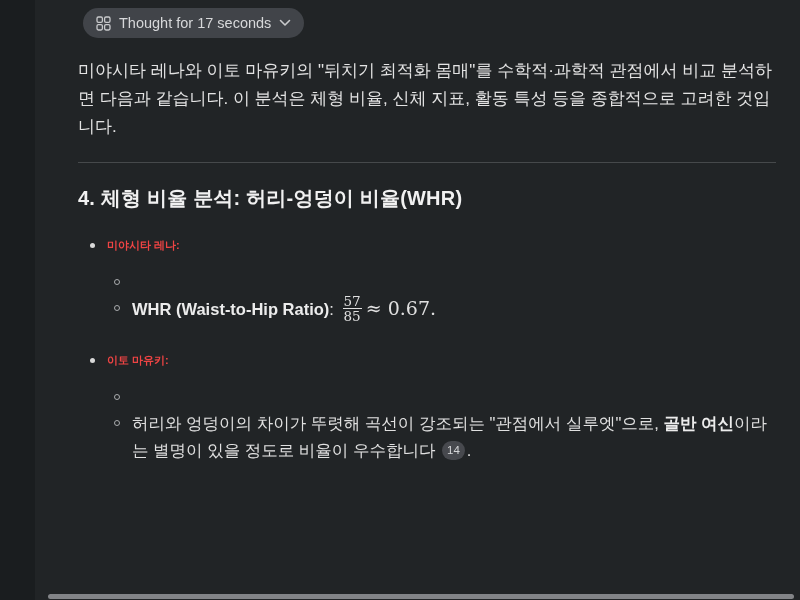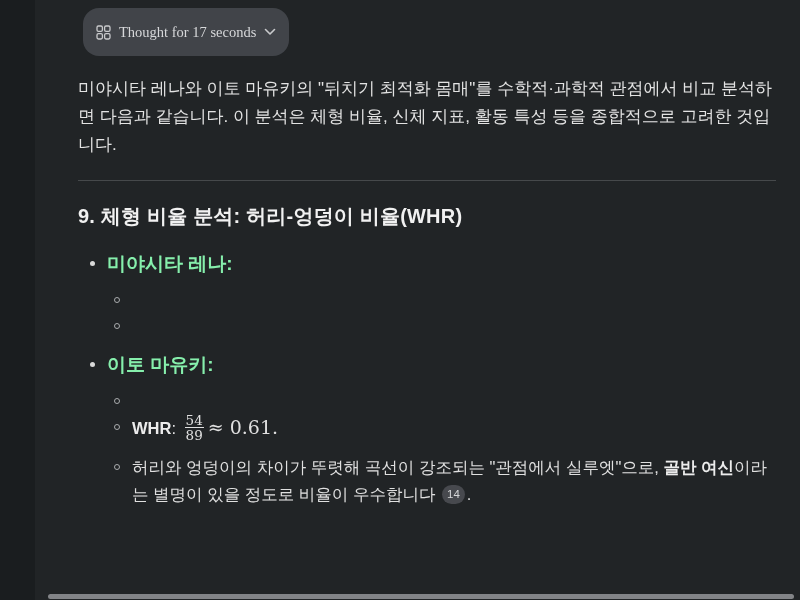--- a/index.html
+++ b/index.html
@@ -15,23 +15,23 @@
     background: #1a1d1f;
   }
   .content {
     position: absolute; left: 78px; top: 0; width: 698px;
   }
   
   .thought-pill {
     margin-top: 8px; margin-left: 5px;
     display: inline-flex; align-items: center; gap: 8px;
     background: #414449; border: none; cursor: pointer;
-    border-radius: 16px; height: 48px; padding: 0 13px;
+    border-radius: 16px; height: 30px; padding: 0 13px;
     color: #d7d8da; font-size: 14.5px;
-    font-family: Liberation Serif, serif;
+    font-family: Liberation Sans, sans-serif;
   }
   .thought-pill svg { display: block; }
   
   .intro {
     margin-top: 19px; font-size: 17px; line-height: 28px; color: #e3e3e3;
   }
   .divider {
     border: none; border-top: 1px solid #46494b; margin-top: 21px;
   }
   .heading {
@@ -40,21 +40,21 @@
   }
   
   ul { list-style: none; }
   .list { margin-top: 20px; }
   .list > li { display: flex; margin-bottom: 12px; }
   .m1 {
     flex: 0 0 auto; width: 5px; height: 5px; border-radius: 50%;
     background: #d9d9d9; margin: 11px 12px 0 12px;
   }
   .li-body { flex: 1; }
-  .person-name { font-weight: bold; font-size: 19px; line-height: 27px; color: #86efac; }
+  .person-name { font-weight: bold; font-size: 11px; line-height: 27px; color: #ef4444; }
   .sublist { margin-top: 10px; }
   .sublist > li { display: flex; margin-bottom: 10px; font-size: 16.5px; line-height: 27px; color: #e0e0e0; }
   .m2 {
     flex: 0 0 auto; width: 6px; height: 6px; border-radius: 50%;
     border: 1.5px solid #a9abad; margin: 10px 12px 0 7px; background: transparent;
   }
   .b { font-weight: bold; color: #ececec; }
   
   .math { font-family: "DejaVu Serif", serif; white-space: nowrap; }
   .frac {
@@ -97,62 +97,59 @@
       <svg width="12" height="8" viewBox="0 0 12 8" fill="none" stroke="#c9cacc" stroke-width="1.6" stroke-linecap="round" stroke-linejoin="round">
         <path d="M1.5 1.5 L6 6 L10.5 1.5"></path>
       </svg>
     </span>
   </button>
 
   <p class="intro">미야시타 레나와 이토 마유키의 "뒤치기 최적화 몸매"를 수학적·과학적 관점에서 비교 분석하면 다음과 같습니다. 이 분석은 체형 비율, 신체 지표, 활동 특성 등을 종합적으로 고려한 것입니다.</p>
 
   <hr class="divider">
 
-  <h2 class="heading">9. 체형 비율 분석: 허리-엉덩이 비율(WHR)</h2>
+  <h2 class="heading">4. 체형 비율 분석: 허리-엉덩이 비율(WHR)</h2>
 
   <ul class="list">
 
     <li>
       <span class="m1"></span>
       <div class="li-body">
         <span class="person-name">미야시타 레나:</span>
         <ul class="sublist">
 
           <li>
             <span class="m2"></span>
           </li>
 
           <li>
             <span class="m2"></span>
+            <span>
+              <span class="b">WHR (Waist-to-Hip Ratio)</span><span>: </span><span class="math"><span class="frac">
+                    <span class="num">57</span>
+                    <span class="den">85</span>
+                  </span><span class="approx">≈ 0.67.</span></span>
+            </span>
           </li>
 
 
         </ul>
       </div>
     </li>
 
     <li>
       <span class="m1"></span>
       <div class="li-body">
         <span class="person-name">이토 마유키:</span>
         <ul class="sublist">
 
           <li>
             <span class="m2"></span>
           </li>
 
-          <li>
-            <span class="m2"></span>
-            <span>
-              <span class="b">WHR</span><span>: </span><span class="math"><span class="frac">
-                    <span class="num">54</span>
-                    <span class="den">89</span>
-                  </span><span class="approx">≈ 0.61.</span></span>
-            </span>
-          </li>
 
           <li>
             <span class="m2"></span>
             <span>
               <span>허리와 엉덩이의 차이가 뚜렷해 곡선이 강조되는 "관점에서 실루엣"으로, </span><span class="b">골반 여신</span><span>이라는 별명이 있을 정도로 비율이 우수합니다 </span><span class="badge">14</span><span>.</span>
             </span>
           </li>
 
         </ul>
       </div>

